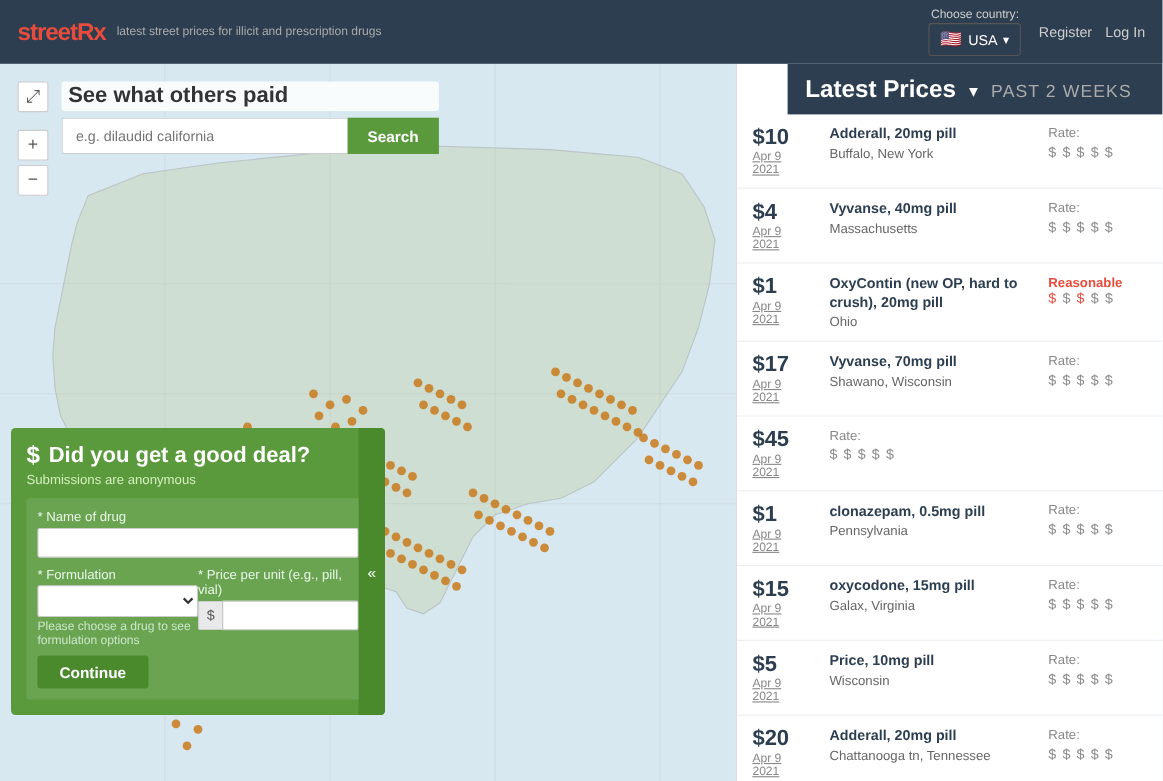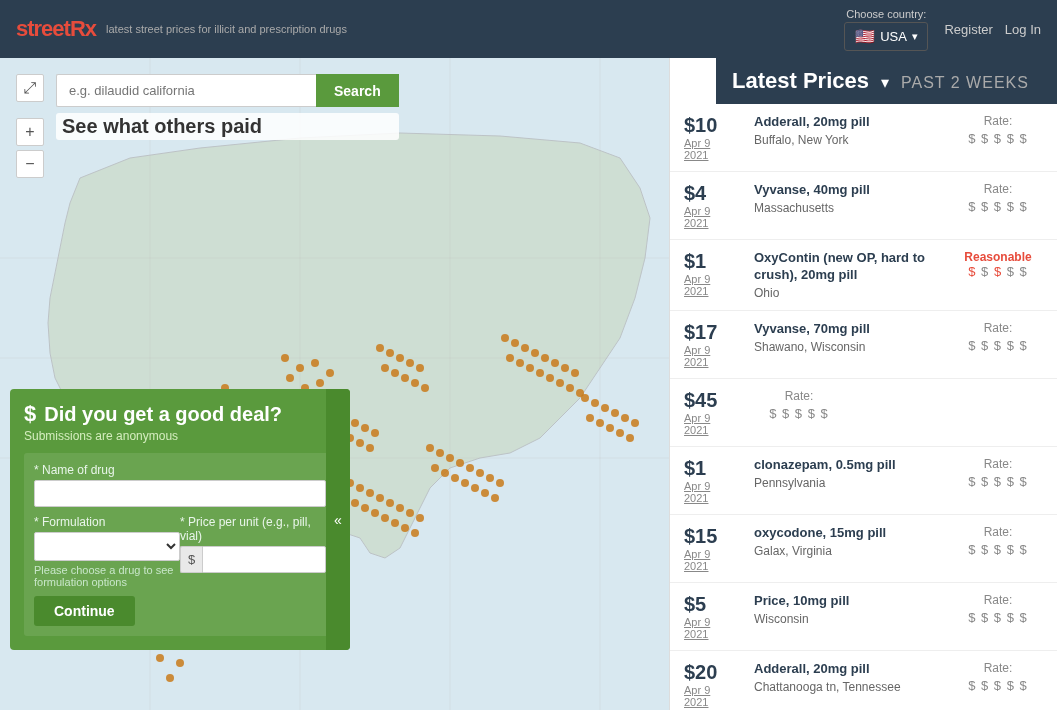--- a/index.html
+++ b/index.html
@@ -219,21 +219,21 @@
       padding: 10px 14px;
       border-bottom: 1px solid #eee;
       gap: 10px;
     }
     .price-date { min-width: 60px; }
     .price-amount { font-size: 20px; font-weight: bold; color: #2c3e50; }
     .price-date-text { font-size: 11px; color: #888; text-decoration: underline; }
     .price-info { flex: 1; }
     .price-drug-name { font-size: 13px; font-weight: bold; color: #2c3e50; line-height: 1.3; }
     .price-location { font-size: 12px; color: #666; margin-top: 2px; }
-    .price-rating { min-width: 90px; text-align: center; }
+    .price-rating { min-width: 90px; text-align: left; }
     .rating-label { font-size: 12px; color: #888; margin-bottom: 3px; }
     .rating-symbols { color: #888; font-size: 13px; letter-spacing: 1px; }
     .rating-symbols .active { color: #e74c3c; }
     .rating-reasonable { font-size: 12px; color: #e74c3c; font-weight: bold; }
   </style>
 </head>
 <body>
 
 <div id="header">
   <div id="header-left">
@@ -276,25 +276,25 @@
       <line x1="600" y1="0" x2="600" y2="652" stroke="#bbb" stroke-width="0.5" opacity="0.5"></line>
     </svg>
 
     <div id="map-controls">
       <button id="expand-btn">⤢</button>
       <button id="zoom-in">+</button>
       <button id="zoom-out">−</button>
     </div>
 
     <div id="search-box">
+      <div id="search-title">See what others paid</div>
       <div id="search-row">
         <input id="search-input" class="form-input" style="border-radius: 2px 0px 0px 2px; width: 260px; border-top: 1px solid rgb(204, 204, 204); border-bottom: 1px solid rgb(204, 204, 204); border-left: 1px solid rgb(204, 204, 204); border-image: initial; border-right: none; padding: 8px 12px; font-size: 13px; color: rgb(153, 153, 153);" placeholder="e.g. dilaudid california">
         <button id="search-btn" style="background:#5a9a3d;color:#fff;border:none;padding:8px 18px;font-size:14px;cursor:pointer;font-weight:bold;">Search</button>
       </div>
-      <div id="search-title">See what others paid</div>
     </div>
 
     <div id="deal-panel">
       <div id="deal-panel-toggle">«</div>
       <div id="deal-title">
         <span style="font-size:22px;">$</span>
         <span>Did you get a good deal?</span>
       </div>
       <div id="deal-subtitle" style="font-size:12px;color:#d4edbe;margin-top:2px;margin-bottom:10px;">Submissions are anonymous</div>
 

